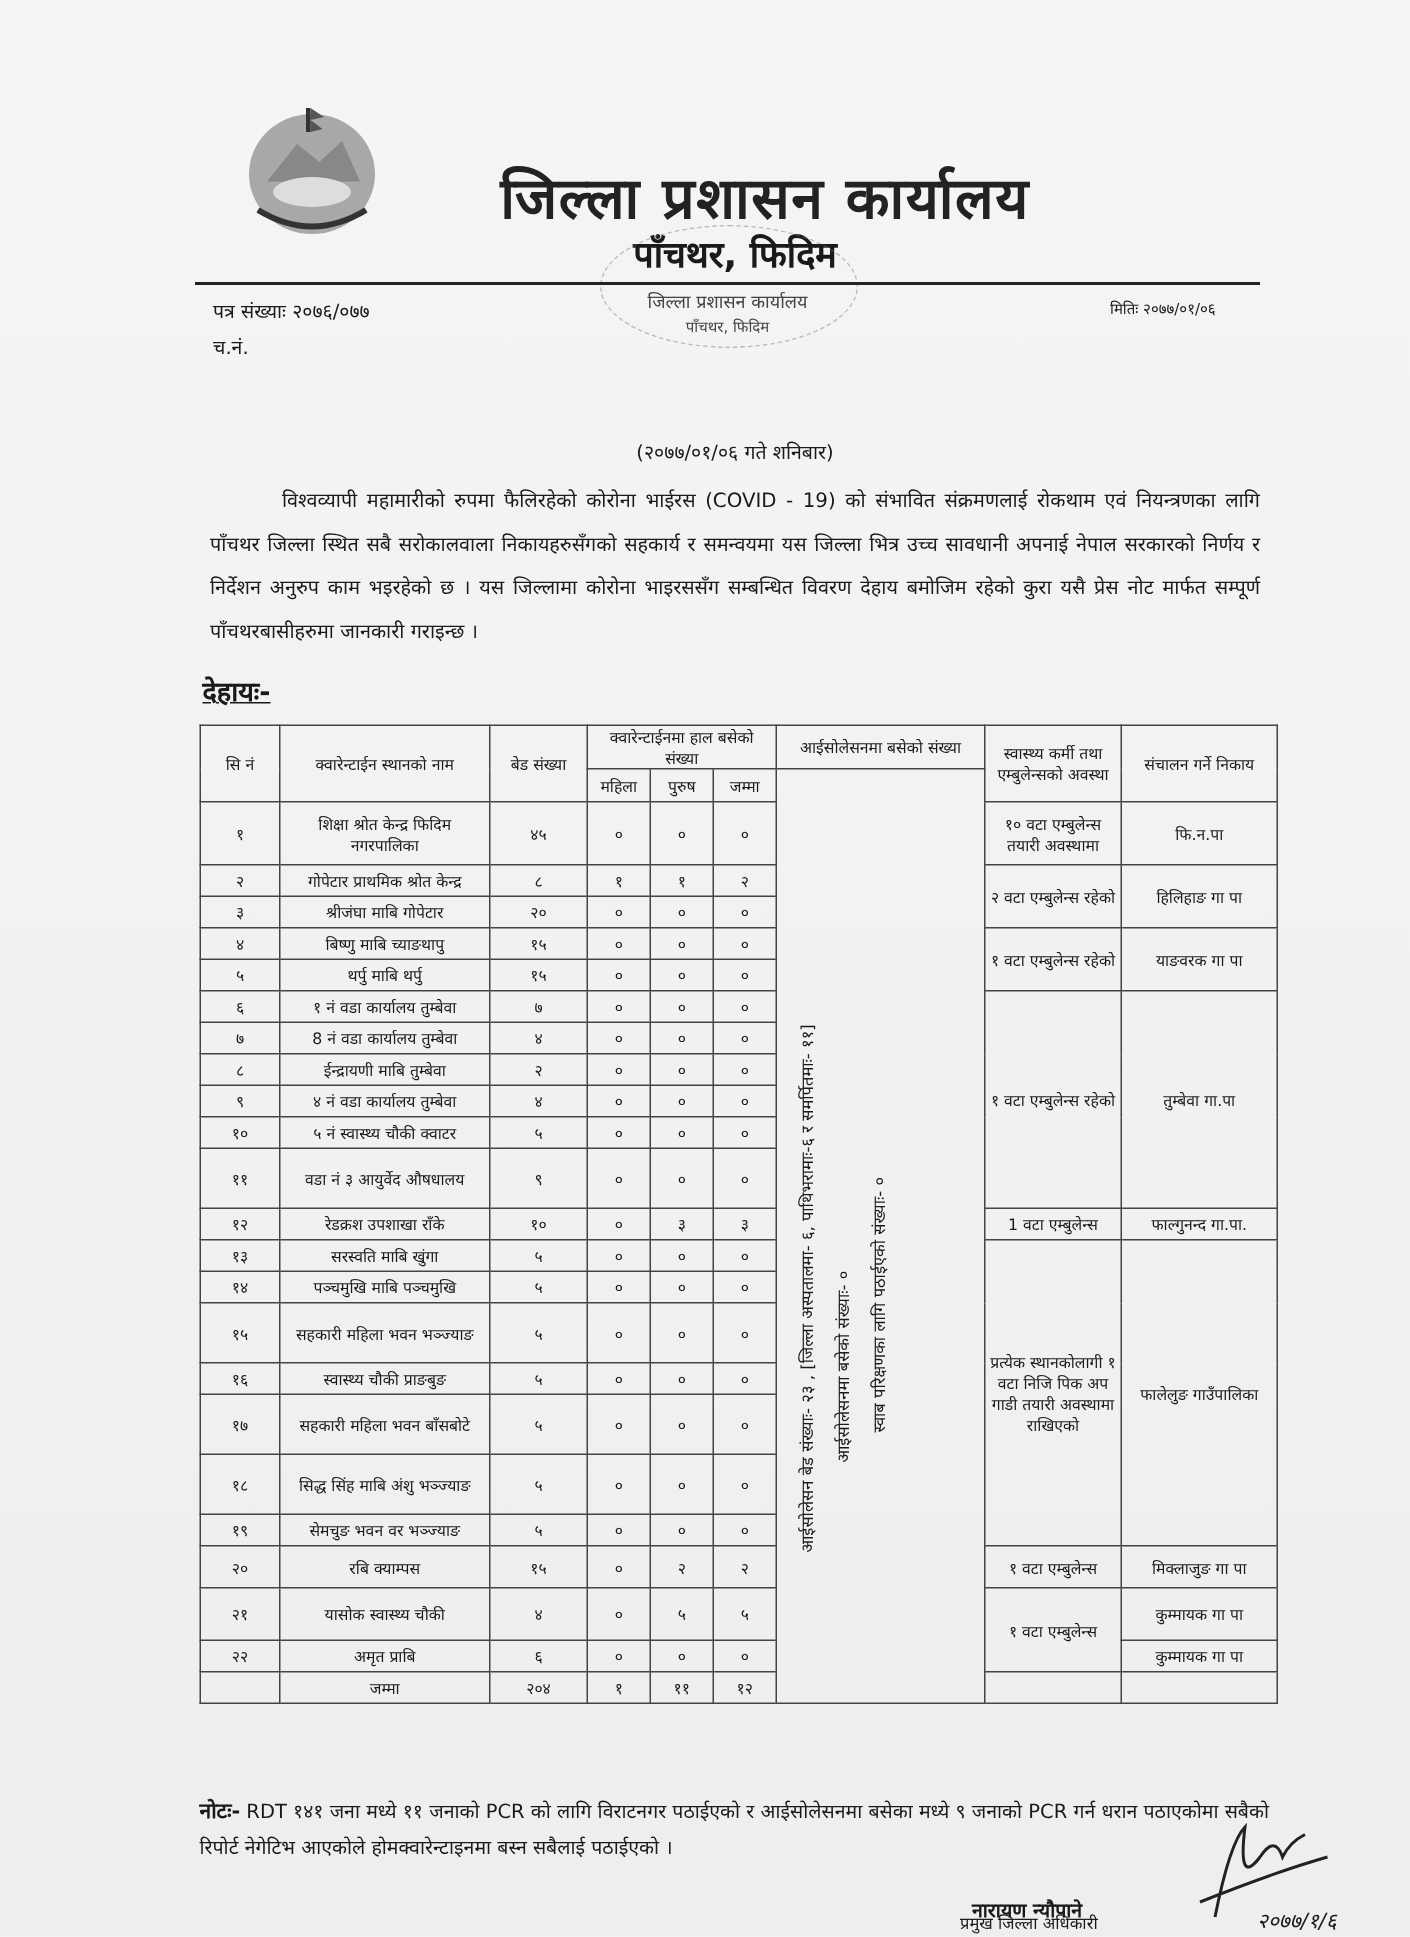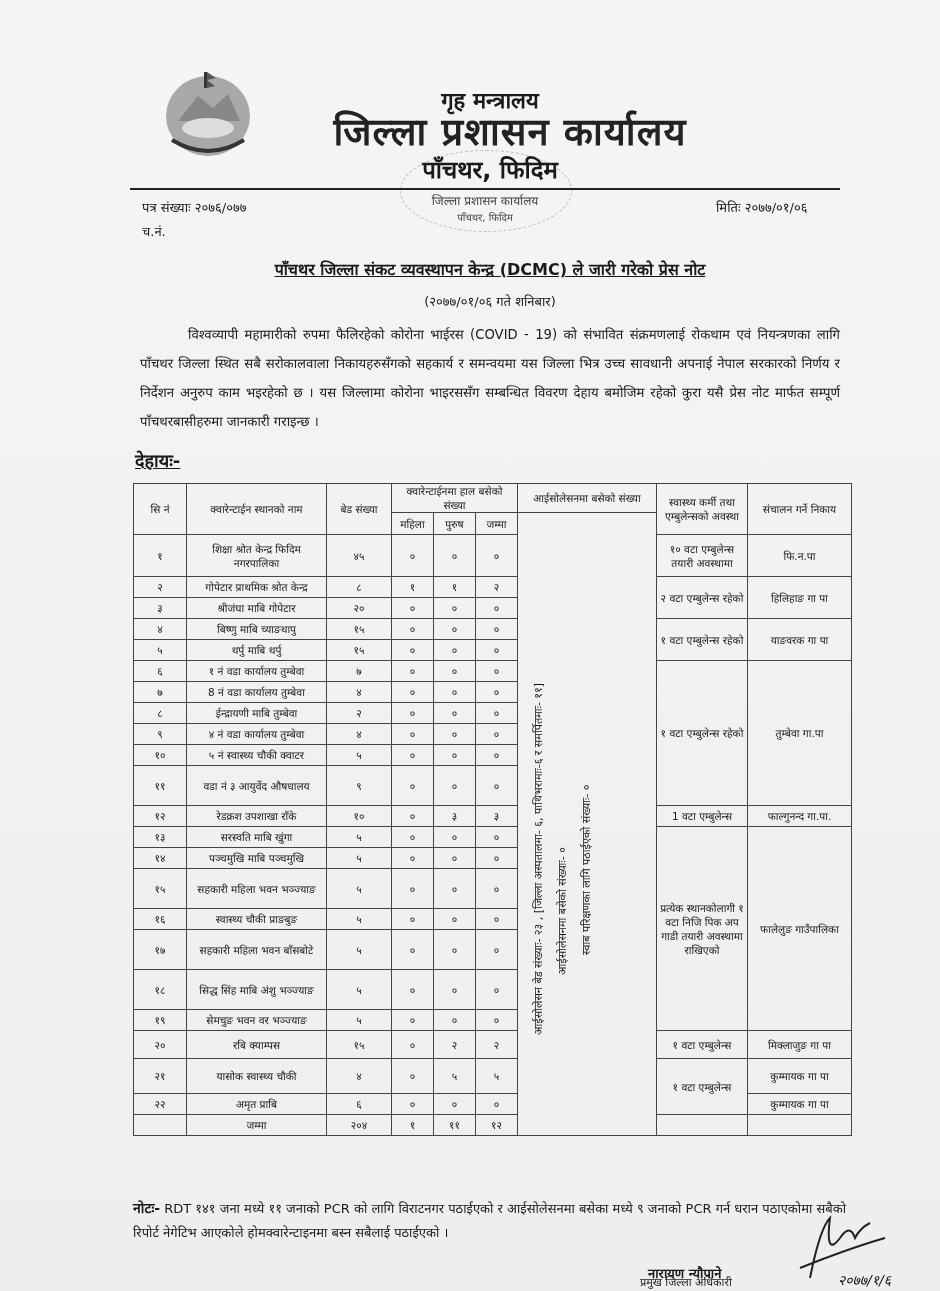--- a/index.html
+++ b/index.html
@@ -10,21 +10,21 @@
   .gov{top:62px;left:290px;width:400px;font-size:17px;font-weight:bold;}
   .ministry{top:84px;left:290px;width:400px;font-size:22px;font-weight:bold;}
   .office{top:104px;left:280px;width:460px;font-size:38px;font-weight:bold;letter-spacing:1px;color:#222;}
   .district{top:152px;left:360px;width:260px;font-size:24px;font-weight:bold;}
   .stamp{position:absolute;left:400px;top:150px;width:170px;height:80px;border-radius:50%;border:1px dashed #777;opacity:.45;}
   .stamp-text{position:absolute;left:410px;top:192px;width:150px;text-align:center;font-size:12px;color:#444;}
   .stamp-text2{position:absolute;left:410px;top:210px;width:150px;text-align:center;font-size:10px;color:#444;}
   .rule{position:absolute;left:130px;top:188px;width:710px;height:2px;background:#222;}
   .ref{position:absolute;left:142px;top:198px;font-size:13px;}
   .cha{position:absolute;left:142px;top:222px;font-size:13px;}
-  .date{position:absolute;left:716px;top:198px;font-size:13px;}
+  .date{position:absolute;left:740px;top:198px;font-size:10px;}
   .title{position:absolute;left:210px;top:258px;width:560px;text-align:center;font-size:16px;font-weight:bold;text-decoration:underline;}
   .subdate{position:absolute;left:300px;top:292px;width:380px;text-align:center;font-size:13px;}
   .para{position:absolute;left:140px;top:320px;width:700px;font-size:13.2px;line-height:29px;text-align:justify;text-indent:48px;}
   .dehay{position:absolute;left:135px;top:448px;font-size:18px;font-weight:bold;text-decoration:underline;}
   table{border-collapse:collapse;}
   .tbl{position:absolute;left:133px;top:483px;}
   .tbl td,.tbl th{border:1px solid #444;font-size:10.5px;font-weight:normal;text-align:center;padding:0 2px;}
   .tbl th{height:21px;}
   .c-sn{width:48px;}
   .c-name{width:135px;}
@@ -52,33 +52,31 @@
 
   <svg class="logo" viewBox="0 0 100 96">
     <ellipse cx="50" cy="50" rx="42" ry="40" fill="#6a6a6a" opacity=".55"></ellipse>
     <path d="M20 55 L40 30 L55 42 L70 28 L82 55 Z" fill="#888"></path>
     <ellipse cx="50" cy="62" rx="26" ry="10" fill="#ddd"></ellipse>
     <rect x="46" y="6" width="3" height="16" fill="#333"></rect>
     <path d="M49 6 L58 12 L49 14 L57 20 L49 22 Z" fill="#555"></path>
     <path d="M14 74 Q50 96 86 74" stroke="#333" stroke-width="4" fill="none"></path>
   </svg>
 
-  <div class="hdr ministry">गृह मन्त्रालय</div>
   <div class="hdr office">जिल्ला प्रशासन कार्यालय</div>
   <div class="hdr district">पाँचथर, फिदिम</div>
   <div class="stamp"></div>
   <div class="stamp-text">जिल्ला प्रशासन कार्यालय</div>
   <div class="stamp-text2">पाँचथर, फिदिम</div>
 
   <div class="rule"></div>
   <div class="ref">पत्र संख्याः २०७६/०७७</div>
   <div class="cha">च.नं.</div>
   <div class="date">मितिः २०७७/०१/०६</div>
 
-  <div class="title">पाँचथर जिल्ला संकट व्यवस्थापन केन्द्र (DCMC) ले जारी गरेको प्रेस नोट</div>
   <div class="subdate">(२०७७/०१/०६ गते शनिबार)</div>
   <div class="para">विश्वव्यापी महामारीको रुपमा फैलिरहेको कोरोना भाईरस (COVID - 19) को संभावित संक्रमणलाई रोकथाम एवं नियन्त्रणका लागि पाँचथर जिल्ला स्थित सबै सरोकालवाला निकायहरुसँगको सहकार्य र समन्वयमा यस जिल्ला भित्र उच्च सावधानी अपनाई नेपाल सरकारको निर्णय र निर्देशन अनुरुप काम भइरहेको छ । यस जिल्लामा कोरोना भाइरससँग सम्बन्धित विवरण देहाय बमोजिम रहेको कुरा यसै प्रेस नोट मार्फत सम्पूर्ण पाँचथरबासीहरुमा जानकारी गराइन्छ ।</div>
   <div class="dehay">देहायः-</div>
 
   <table class="tbl">
     <thead>
       <tr>
         <th class="c-sn" rowspan="2">सि नं</th>
         <th class="c-name" rowspan="2">क्वारेन्टाईन स्थानको नाम</th>
         <th class="c-bed" rowspan="2">बेड संख्या</th>

